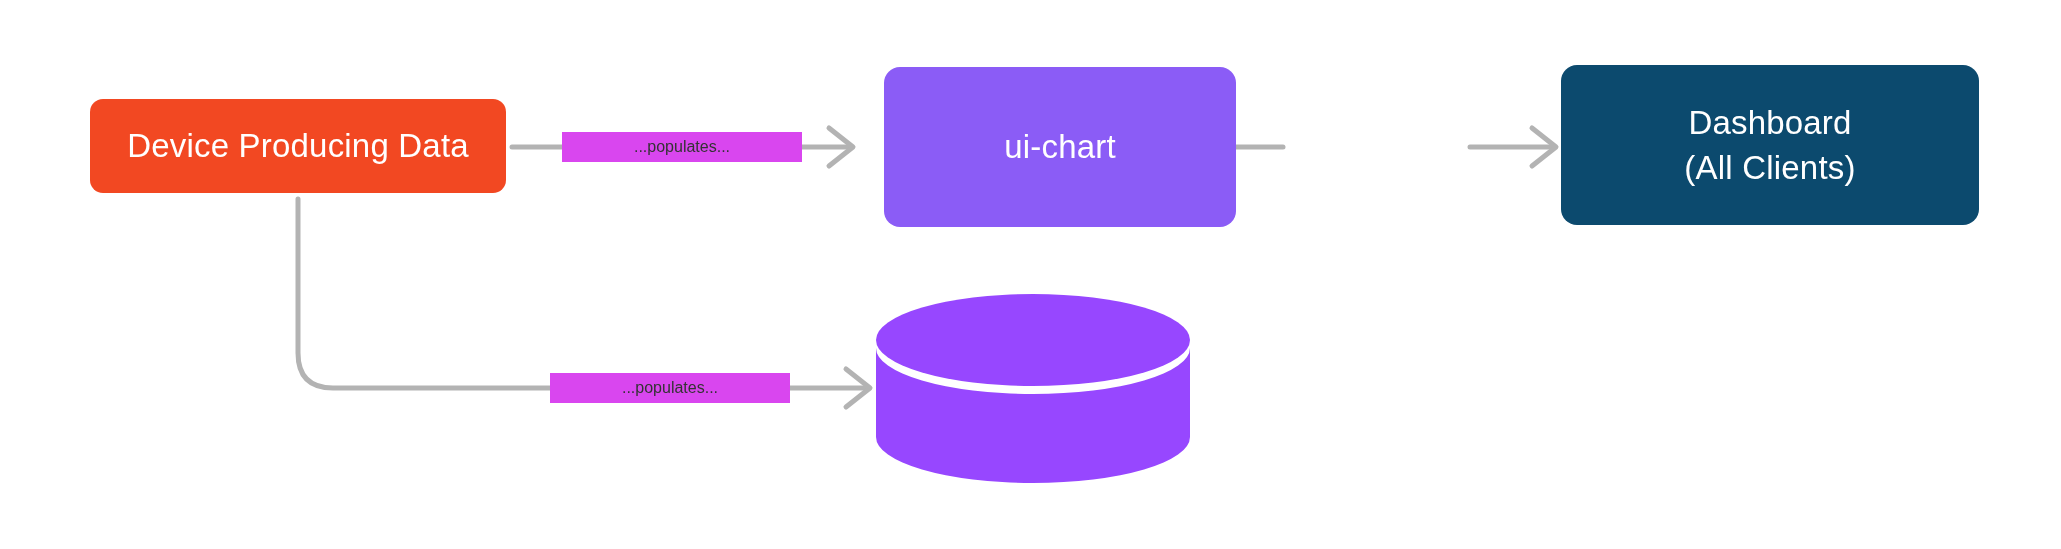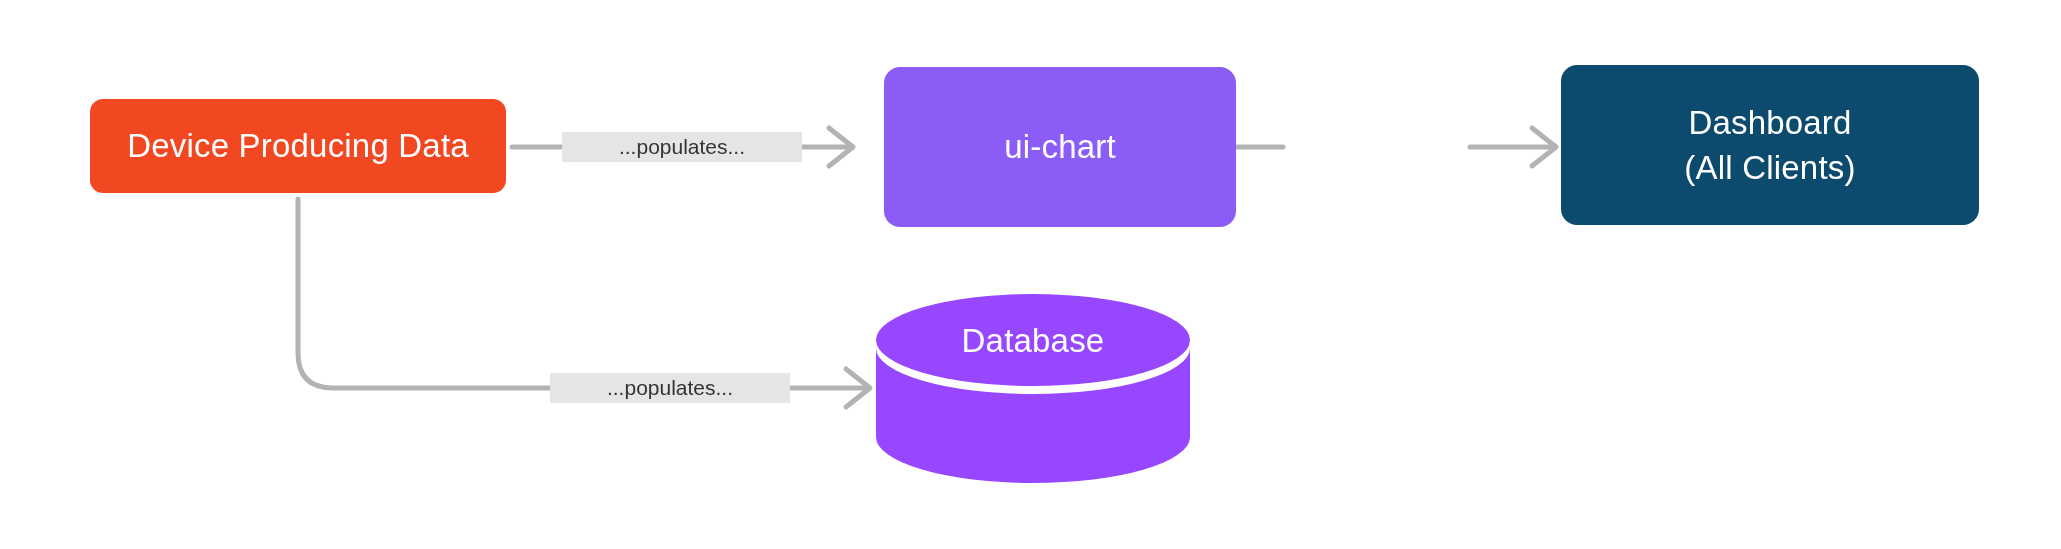--- a/index.html
+++ b/index.html
@@ -64,22 +64,22 @@
     font-weight: 500;
     letter-spacing: 0.2px;
   }
   .edge-label {
     position: absolute;
     width: 240px;
     height: 30px;
     line-height: 30px;
     text-align: center;
     color: #333333;
-    font-size: 21px;
-    background: #e5e5e5;
+    font-size: 16px;
+    background: #d946ef;
   }
   .edge-label-1 { left: 562px;  top: 132px; }
   .edge-label-2 { left: 1258px; top: 132px; }
   .edge-label-3 { left: 550px;  top: 373px; }
 </style>
 </head>
 <body>
 
 <div class="canvas">
 
@@ -115,20 +115,19 @@
 
   <div class="node node-ui-chart">
     <span>ui-chart</span>
   </div>
 
   <div class="node node-dashboard">
     <span>Dashboard</span>
     <span>(All Clients)</span>
   </div>
 
-  <div class="node-database-label">Database</div>
 
   <div class="edge-label edge-label-1">...populates...</div>
 
 
   <div class="edge-label edge-label-3">...populates...</div>
 
 </div>
 
 </body></html>

